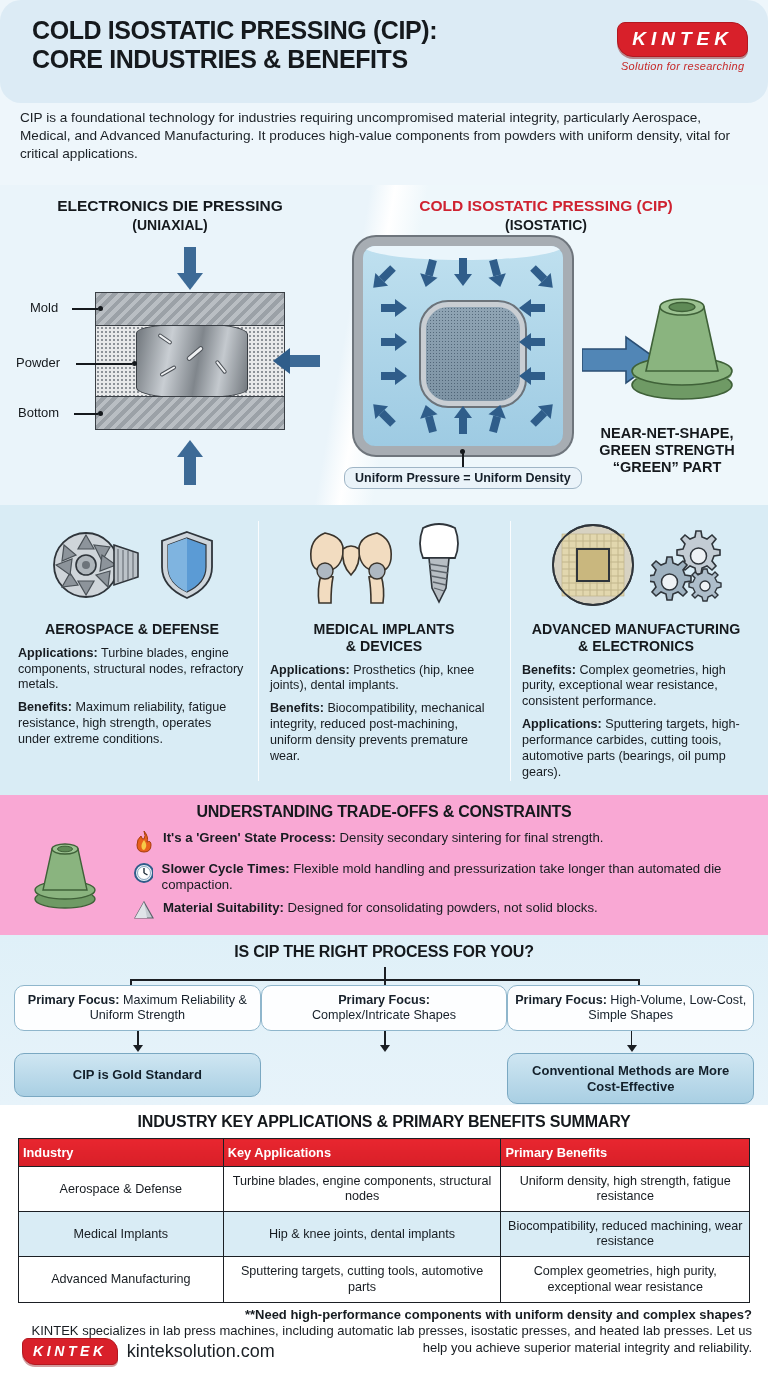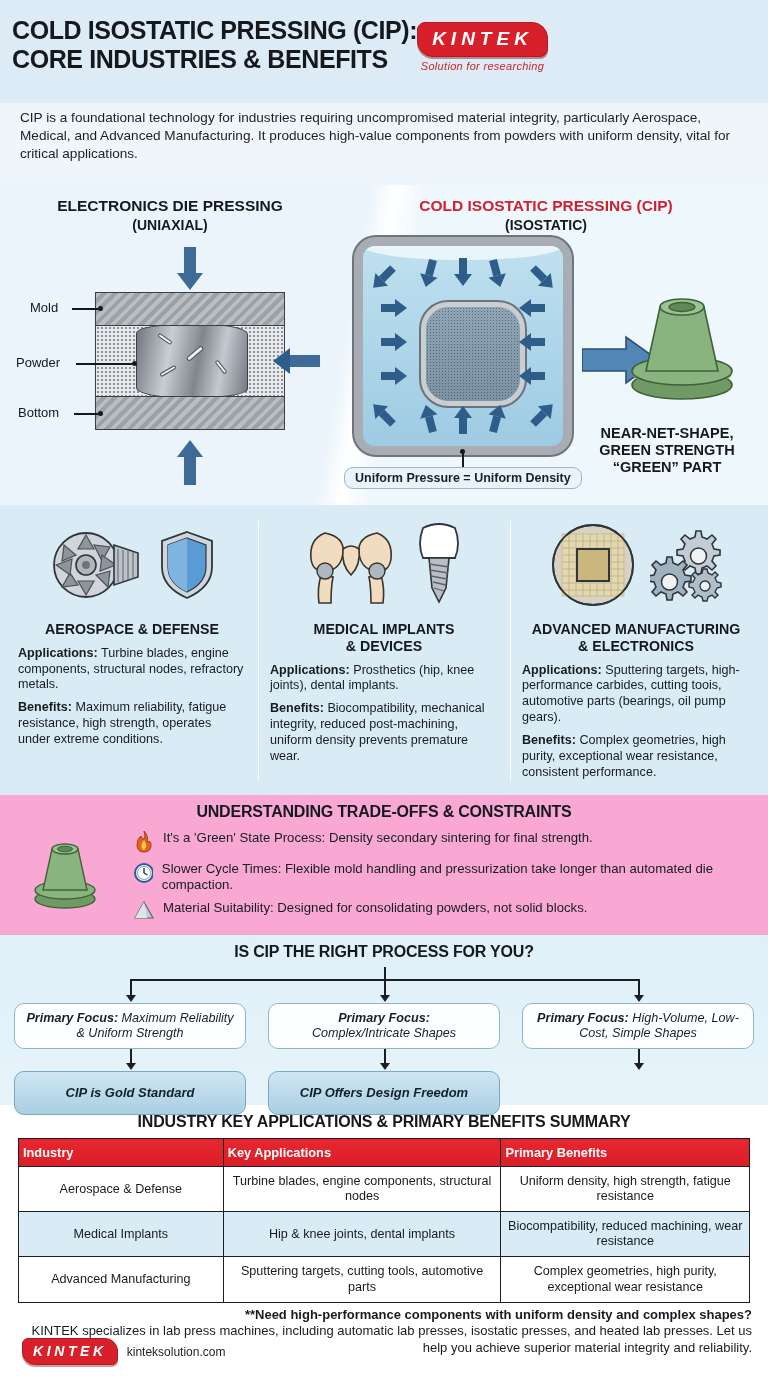--- a/index.html
+++ b/index.html
@@ -8,23 +8,24 @@
     font-family: "Liberation Sans", sans-serif;
     background: #eef6fb;
     color: #14181c;
     overflow: hidden;
   }
   .page { width: 768px; height: 1376px; position: relative; }
 
   
   .header {
     background: #dcebf5;
-    padding: 16px 20px 8px 12px;
-    display: flex; align-items: flex-start; 
+    padding: 16px 20px 8px 32px;
+    display: flex; align-items: flex-start; justify-content: space-between;
     height: 103px;
+    border-radius: 21px;
   }
   .title {
     font-size: 25px; font-weight: 800; line-height: 1.16;
     letter-spacing: -0.4px; color: #15191d; text-transform: uppercase;
     max-width: 560px;
   }
   .logo-wrap { margin-top: 6px; text-align: center; }
   .logo-badge {
     background: #d8202a;
     border-radius: 8px 16px 8px 16px;
@@ -172,26 +173,26 @@
   .icard-body { font-size: 12.6px; line-height: 1.26; color:#171c21; }
   .icard-body p { margin-bottom: 7px; }
   .icard-body b { font-weight: 800; }
 
   
   .tradeoffs { background:#f9a8d4; height: 140px; padding: 8px 16px 8px 16px; position:relative; }
   .sec-title { text-align:center; font-weight:800; font-size:16px; color:#15191d; letter-spacing:-.2px; }
   .to-rows { margin-top: 9px; padding-left: 118px; }
   .to-row { display:flex; gap:9px; align-items:flex-start; margin-bottom: 7px; }
   .to-text { font-size:13.2px; line-height:1.22; color:#171c21; }
-  .to-text b { font-weight:400; }
+  .to-text b { font-weight:700; }
   .to-green { position:absolute; left: 28px; top: 38px; }
 
   
   .decision { background: linear-gradient(#dff0f8,#e7f3fa); height: 170px; padding: 8px 14px 0 14px; position:relative; }
-  .dec-grid { display:flex; gap: 22px; margin-top: 42px; font-style: italic; }
+  .dec-grid { display:flex; margin-top: 24px; }
   .dec-col { flex:1; position: relative; }
   .dec-box-top {
     background:#fdfeff; border:1.4px solid #8fb6cc; border-radius: 10px;
     padding: 7px 6px; text-align:center; font-size:12.6px; line-height:1.2; color:#16202a;
     min-height: 46px; display:flex; align-items:center; justify-content:center;
   }
   .dec-box-bottom {
     background: linear-gradient(#cfe6f2,#a9cfe3); border:1.4px solid #7aa8c2; border-radius: 10px;
     padding: 9px 6px; text-align:center; font-weight:800; font-size:13px; line-height:1.2; color:#13202b;
     min-height: 44px; display:flex; align-items:center; justify-content:center; margin-top: 22px;
@@ -221,21 +222,21 @@
   
   .footer { background:#fff; height: 76px; padding: 2px 16px 0 16px; position:relative; }
   .cta { text-align:right; font-size:13px; line-height:1.26; color:#171c21; }
   .cta .bold { font-weight:800; display:block; }
   .foot-brand { position:absolute; left: 22px; bottom: 16px; display:flex; align-items:center; gap:9px; }
   .foot-logo {
     background:#d8202a; border-radius:6px 13px 6px 13px; padding: 3px 10px 4px 10px;
     border:1px solid #b21820; box-shadow:0 2px 0 rgba(140,10,14,.4);
   }
   .foot-logo span { color:#fff; font-weight:800; font-size:14px; letter-spacing:3.6px; font-style:italic; }
-  .foot-url { font-size:12px; color:#1b2025; }
+  .foot-url { font-size:18px; color:#1b2025; }
 </style>
 </head>
 <body>
 
 <div class="page">
 
   <div class="header">
     <div class="title">
       <div>COLD ISOSTATIC PRESSING (CIP):</div>
       <div>CORE INDUSTRIES &amp; BENEFITS</div>
@@ -506,22 +507,22 @@
             <path d="M53 44 l4 0 1 4 4 2 3-3 3 3 -3 3 2 4 4 1 0 4 -4 1 -2 4 3 3 -3 3 -3-3 -4 2 -1 4 -4 0 -1-4 -4-2 -3 3 -3-3 3-3 -2-4 -4-1 0-4 4-1 2-4 -3-3 3-3 3 3 4-2 Z"></path>
           </g>
           <circle cx="55" cy="61" r="5" fill="#eef2f5" stroke="#2f353b" stroke-width="1.3"></circle>
         </svg>
       </div>
       <div class="icard-title">
         <span>ADVANCED MANUFACTURING</span><br>
         <span>&amp; ELECTRONICS</span>
       </div>
       <div class="icard-body">
+        <p><b>Benefits:</b> <span>Complex geometries, high purity, exceptional wear resistance, consistent performance.</span></p>
         <p><b>Applications:</b> <span>Sputtering targets, high-performance carbides, cutting toois, automotive parts (bearings, oil pump gears).</span></p>
-        <p><b>Benefits:</b> <span>Complex geometries, high purity, exceptional wear resistance, consistent performance.</span></p>
       </div>
     </div>
   </div>
 
   <div class="tradeoffs">
     <div class="sec-title">UNDERSTANDING TRADE-OFFS &amp; CONSTRAINTS</div>
 
     <svg class="to-green" width="74" height="80">
       <ellipse cx="37" cy="66" rx="30" ry="9" fill="#6f9a65" stroke="#3f6138" stroke-width="1.4"></ellipse>
       <path d="M7 58 Q7 66 37 66 Q67 66 67 58 L67 56 Q67 64 37 64 Q7 64 7 56 Z" fill="#6f9a65"></path>
@@ -584,28 +585,28 @@
         <div class="connector" style="left:50%;top:46px;width:1.8px;height:16px;"></div>
         <div class="down-arrow" style="left:calc(50% - 4px);top:60px;"></div>
         <div class="dec-box-bottom">CIP is Gold Standard</div>
       </div>
       <div class="dec-col">
         <div class="dec-box-top">
           <span><b>Primary Focus:</b><br><span>Complex/Intricate Shapes</span></span>
         </div>
         <div class="connector" style="left:50%;top:46px;width:1.8px;height:16px;"></div>
         <div class="down-arrow" style="left:calc(50% - 4px);top:60px;"></div>
-        <div class="dec-box-bottom">CIP Offers Design Freedom</div>
       </div>
       <div class="dec-col">
         <div class="dec-box-top">
           <span><b>Primary Focus:</b><span> High-Volume, Low-Cost, Simple Shapes</span></span>
         </div>
         <div class="connector" style="left:50%;top:46px;width:1.8px;height:16px;"></div>
         <div class="down-arrow" style="left:calc(50% - 4px);top:60px;"></div>
+        <div class="dec-box-bottom">Conventional Methods are More Cost-Effective</div>
       </div>
     </div>
   </div>
 
   <div class="tablesec">
     <div class="sec-title">INDUSTRY KEY APPLICATIONS &amp; PRIMARY BENEFITS SUMMARY</div>
     <table>
       <thead>
         <tr>
           <th class="col-1">Industry</th>

